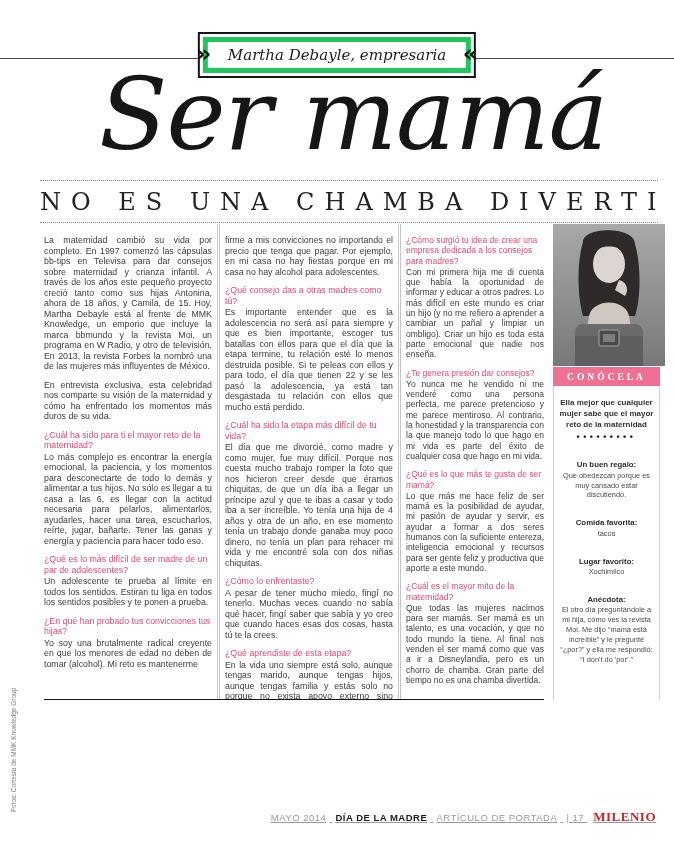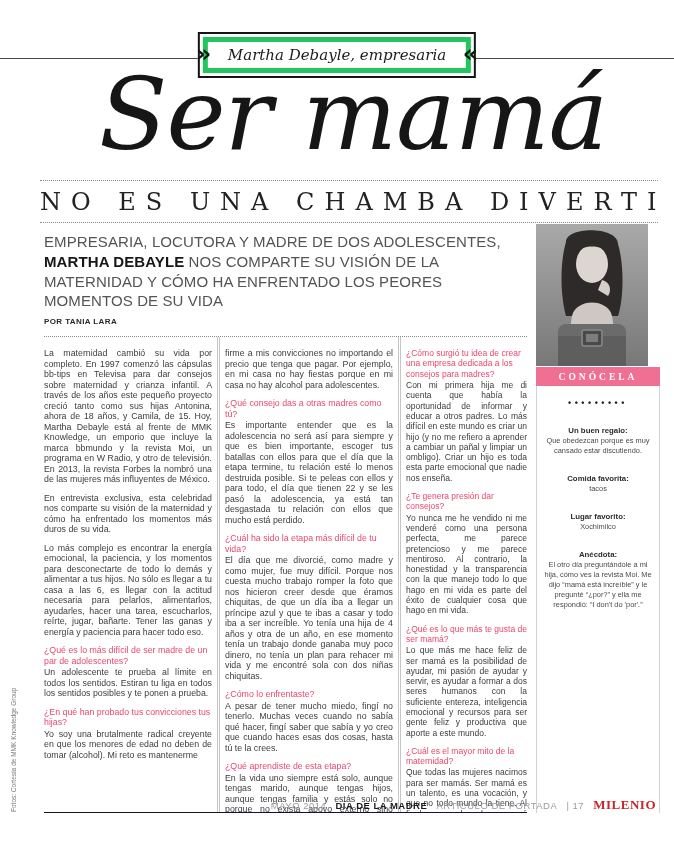--- a/index.html
+++ b/index.html
@@ -40,21 +40,21 @@
   .intro-text .strong{font-weight:bold;color:#161616;}
   .byline{font-size:8px;font-weight:bold;color:#2a2a2a;letter-spacing:.4px;margin-top:6px;}
   .cols{display:flex;height:464px;overflow:hidden;border-bottom:1px solid #0f172a;padding-top:11px;}
   .col{font-size:8.8px;line-height:10.5px;text-align:justify;color:#3c3c3c;}
   .col-1,.col-2{width:168px;flex:none;}
   .col-3{flex:1;min-width:0;font-size:8.5px;line-height:10.3px;}
   .vsep{width:1px;border-left:1px solid #c6c6c6;border-right:1px solid #c6c6c6;margin:-11px 5px 0;flex:none;}
   .col p{margin:0 0 8px;}
   .col p.q{color:var(--pink);font-weight:normal;margin:0 0 1px;text-align:left;}
   
-  .right-rail{width:124px;flex:none;display:flex;flex-direction:column;}
+  .right-rail{width:107px;flex:none;display:flex;flex-direction:column;}
   .photo{width:112px;height:142px;display:block;}
   .conocela{
     background:var(--sidebar-pink);color:#fff;text-align:center;
     font-family:"Liberation Serif",serif;font-weight:bold;font-size:9.5px;
     letter-spacing:3px;padding:5px 0 4px;margin-top:1px;
   }
   .sidebar{
     text-align:center;padding:12px 4px 0;
     border-left:1px solid #d2d2d2;border-right:1px solid #d2d2d2;flex:1;
   }
@@ -62,22 +62,22 @@
   .sb-quote{
     font-family:"DejaVu Serif",serif;font-style:italic;font-size:11.5px;
     line-height:1.38;color:#1f1f1f;margin:0 0 10px;
   }
   .sb-dots{font-size:9px;font-weight:bold;letter-spacing:3.5px;color:#222;margin:0 0 10px;}
   .fact{margin:18px 0 9px;}
   .fact-label{font-size:7.8px;font-weight:bold;color:#2d2d2d;line-height:1.3;}
   .fact-text{font-size:7.4px;color:#4a4a4a;line-height:1.35;}
   
   .footer{
-    position:absolute;right:18px;bottom:44px;font-size:9.5px;letter-spacing:.5px;
-    color:#9b9b9b;white-space:nowrap;
+    position:absolute;right:18px;bottom:32px;font-size:9.5px;letter-spacing:.5px;
+    color:#9b9b9b;white-space:nowrap;text-decoration:underline;
   }
   .footer .sep{margin:0 3px;}
   .f-section{color:#1a1a1a;font-weight:bold;}
   .f-brand{
     font-family:"Liberation Serif",serif;font-weight:bold;font-size:13px;
     color:var(--brand-red);letter-spacing:.5px;margin-left:6px;
   }
   .photo-credit{
     position:absolute;left:10px;top:812px;transform:rotate(-90deg);
     transform-origin:left top;font-size:6.5px;color:#7a7a7a;white-space:nowrap;
@@ -94,30 +94,27 @@
   <span class="chev right">«</span>
 </div>
 
 <h1 class="main-title">Ser mamá</h1>
 
 <div class="subtitle">NO ES UNA CHAMBA DIVERTIDA</div>
 
 <div class="main">
   <div class="left-wrap">
 
-    <div class="intro">
-      <p class="intro-text"><span>EMPRESARIA, LOCUTORA Y MADRE DE DOS ADOLESCENTES, </span><span class="strong">MARTHA DEBAYLE</span><span> NOS COMPARTE SU VISIÓN DE LA MATERNIDAD Y CÓMO HA ENFRENTADO LOS PEORES MOMENTOS DE SU VIDA</span></p>
-      <div class="byline">POR TANIA LARA</div>
-    </div>
 
     <div class="cols">
 
       <div class="col col-1">
         <p>La maternidad cambió su vida por completo. En 1997 comenzó las cápsulas bb-tips en Televisa para dar consejos sobre maternidad y crianza infantil. A través de los años este pequeño proyecto creció tanto como sus hijas Antonina, ahora de 18 años, y Camila, de 15. Hoy, Martha Debayle está al frente de MMK Knowledge, un emporio que incluye la marca bbmundo y la revista Moi, un programa en W Radio, y otro de televisión. En 2013, la revista Forbes la nombró una de las mujeres más influyentes de México.</p>
         <p>En entrevista exclusiva, esta celebridad nos comparte su visión de la maternidad y cómo ha enfrentado los momentos más duros de su vida.</p>
+        <p class="q">¿Cuál ha sido para ti el mayor reto de la maternidad?</p>
         <p>Lo más complejo es encontrar la energía emocional, la paciencia, y los momentos para desconectarte de todo lo demás y alimentar a tus hijos. No sólo es llegar a tu casa a las 6, es llegar con la actitud necesaria para pelarlos, alimentarlos, ayudarles, hacer una tarea, escucharlos, reírte, jugar, bañarte. Tener las ganas y energía y paciencia para hacer todo eso.</p>
         <p class="q">¿Qué es lo más difícil de ser madre de un par de adolescentes?</p>
         <p>Un adolescente te prueba al límite en todos los sentidos. Estiran tu liga en todos los sentidos posibles y te ponen a prueba.</p>
         <p class="q">¿En qué han probado tus convicciones tus hijas?</p>
         <p>Yo soy una brutalmente radical creyente en que los menores de edad no deben de tomar (alcohol). Mi reto es mantenerme</p>
       </div>
 
       <div class="vsep"></div>
 
       <div class="col col-2">
@@ -163,20 +160,21 @@
       <path d="M40 30 C44 20 68 20 72 30 C70 24 64 18 56 18 C48 18 42 24 40 30 Z" fill="#2e2a29"></path>
       <path d="M36 92 C40 74 72 74 76 92 L78 104 L34 104 Z" fill="#cfc8c2"></path>
       <path d="M66 56 C74 58 76 66 72 72 L62 66 Z" fill="#d6cec8"></path>
       <rect x="22" y="100" width="68" height="42" rx="8" fill="#6b6b6b"></rect>
       <rect x="22" y="112" width="68" height="30" fill="#5e5e5e"></rect>
       <rect x="46" y="106" width="20" height="16" rx="2" fill="#4a4a4a" stroke="#8b8b8b" stroke-width="1.5"></rect>
       <rect x="50" y="110" width="12" height="8" fill="#7d7d7d"></rect>
     </svg>
     <div class="conocela">CONÓCELA</div>
     <div class="sidebar">
+      <p class="sb-lead">Ella mejor que cualquier mujer sabe que el mayor reto de la maternidad</p>
       <div class="sb-dots">•••••••••</div>
       <div class="fact">
         <div class="fact-label">Un buen regalo:</div>
         <div class="fact-text">Que obedezcan porque es muy cansado estar discutiendo.</div>
       </div>
       <div class="fact">
         <div class="fact-label">Comida favorita:</div>
         <div class="fact-text">tacos</div>
       </div>
       <div class="fact">

